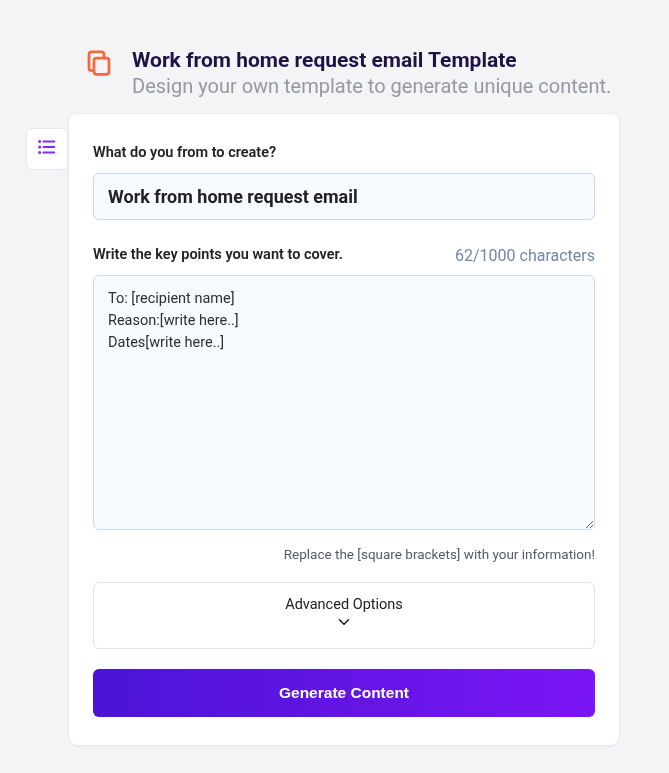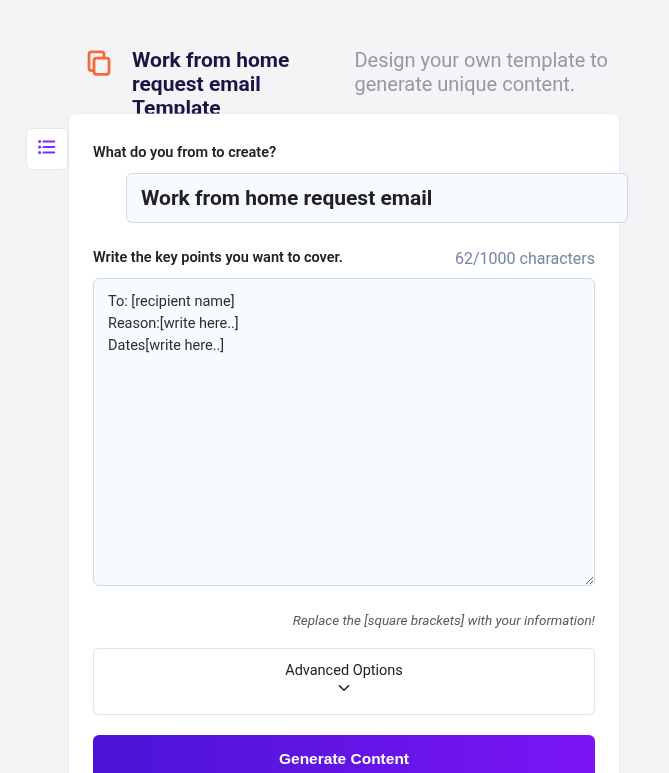--- a/index.html
+++ b/index.html
@@ -18,21 +18,21 @@
       display: flex;
       align-items: flex-start;
       gap: 18px;
       padding: 48px 40px 0 84px;
     }
     .copy-icon svg {
       display: block;
     }
     .header-text {
       display: flex;
-      flex-direction: row;
+      flex-direction: column;
       gap: 2px;
     }
     .page-title {
       font-size: 21px;
       font-weight: 700;
       color: #1d1445;
     }
     .page-subtitle {
       font-size: 20px;
       color: #9598a5;
@@ -67,64 +67,62 @@
       font-size: 14.5px;
       font-weight: 600;
       color: #212024;
       margin-bottom: 12px;
     }
     .input {
       width: 100%;
       background: #f7faff;
       border: 1px solid #cbd9e8;
       border-radius: 6px;
-      font-size: 21px;
+      font-size: 18px;
       font-weight: 700;
       color: #212024;
       padding: 12px 14px;
       outline: none;
       font-family: inherit;
-      margin-left: 33px;
     }
     .keypoints-row {
       display: flex;
       align-items: flex-start;
       justify-content: space-between;
       margin-top: 26px;
       margin-bottom: 10px;
     }
     .keypoints-label {
       font-size: 14.5px;
       font-weight: 600;
       color: #212024;
     }
     .char-counter {
       font-size: 16px;
       color: #7585a6;
     }
     .textarea {
       width: 100%;
-      height: 308px;
+      height: 255px;
       background: #f7faff;
       border: 1px solid #cbd9e8;
       border-radius: 6px;
       font-size: 14.5px;
       color: #2e2f33;
       padding: 12px 14px;
       outline: none;
       resize: both;
       font-family: inherit;
       line-height: 1.5;
     }
     .hint-text {
       font-size: 13.5px;
-      font-style: italic;
       color: #575b66;
       text-align: right;
-      margin-top: 22px;
+      margin-top: 12px;
     }
     .advanced {
       margin-top: 20px;
       width: 100%;
       background: #ffffff;
       border: 1px solid #e3e3ea;
       border-radius: 6px;
       padding: 13px 16px;
       display: flex;
       align-items: center;

